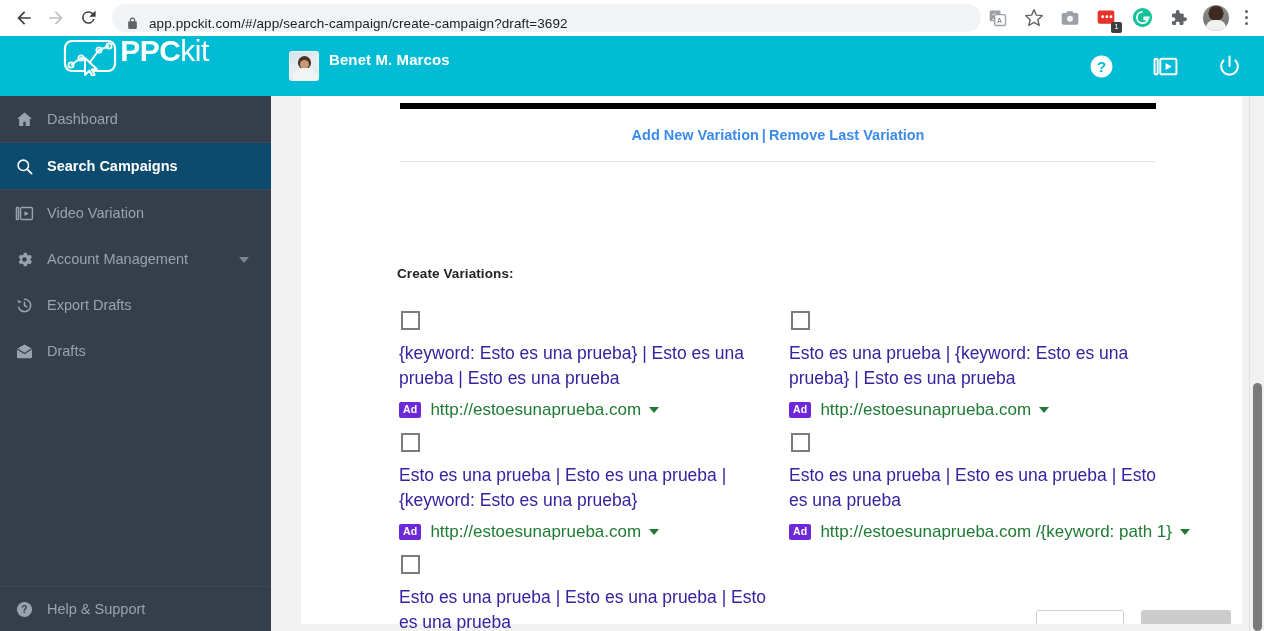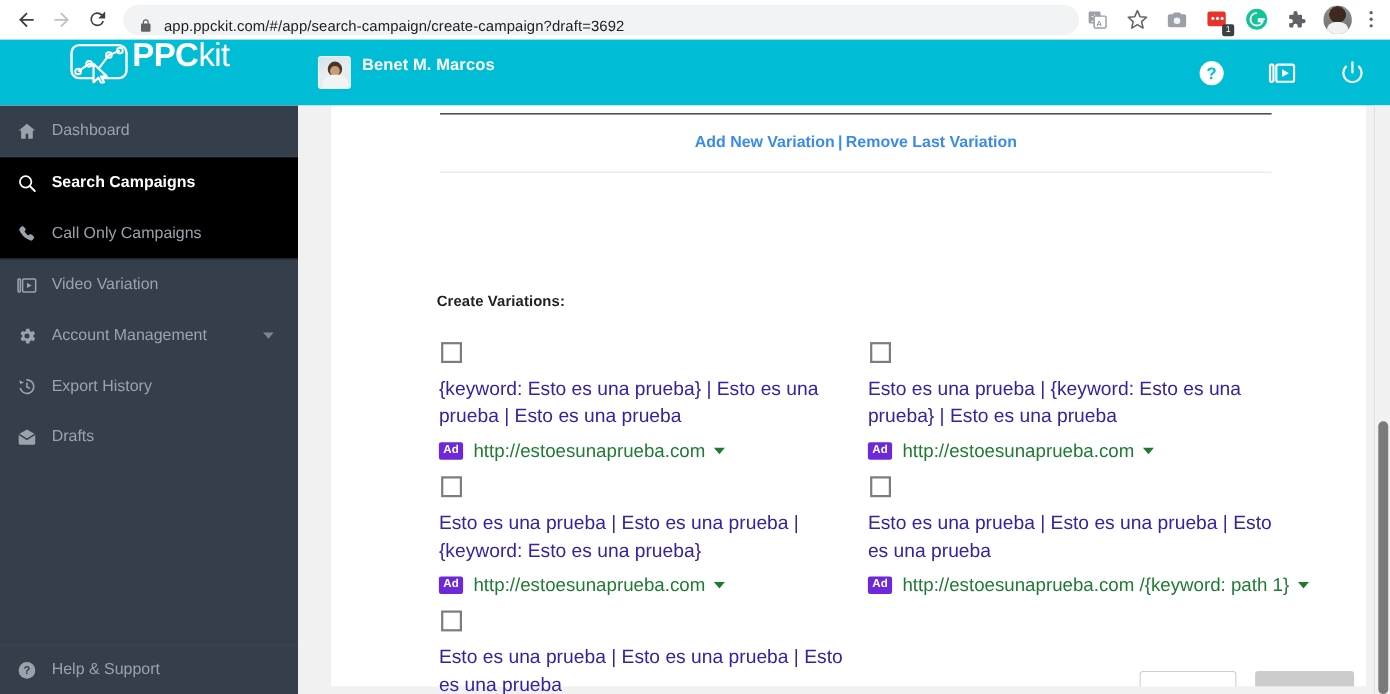--- a/index.html
+++ b/index.html
@@ -150,21 +150,21 @@
     font-size: 14.5px;
     cursor: pointer;
     position: relative;
   }
   .side-item .si-ico {
     width: 30px; min-width:30px;
     display:flex; align-items:center; justify-content:flex-start;
   }
   .side-item .si-label { margin-left: 2px; }
   .side-item.active { color: #ffffff; font-weight: bold; }
-  .side-group.highlight { background: #000000; }
+  .side-group.highlight { background: #0c4a6e; }
   .si-caret { margin-left:auto; margin-right:22px; }
   .side-bottom {
     position:absolute; bottom:0; left:0; width:271px;
     border-top:1px solid #3d4853;
   }
   .side-bottom .side-item { height:44px; }
 
   
   .content-gutter {
     position:absolute; top:96px; left:271px;
@@ -173,21 +173,21 @@
     overflow:hidden;
   }
   .card {
     position:absolute; top:0; left:30px;
     width: 941px; height: 528px;
     background:#ffffff;
   }
   .variation-actions {
     position:absolute; top:7px; left:99px; width:756px;
     text-align:center;
-    border-top:1px solid #000000;
+    border-top:6px solid #000000;
     border-bottom:1px solid #e4e4e4;
     padding: 17px 0 17px 0;
   }
   .va-link {
     color:#3b8bea; font-size:14.5px; font-weight:bold;
     text-decoration:none; cursor:pointer;
   }
   .va-sep { color:#3b8bea; font-size:14.5px; font-weight:bold; padding:0 3px; }
 
   .create-label {
@@ -433,28 +433,20 @@
   <div class="side-group highlight">
     <div class="side-item active">
       <span class="si-ico">
         <svg width="19" height="19" viewBox="0 0 24 24">
             <circle cx="10.5" cy="10.5" r="6.6" fill="none" stroke="#fff" stroke-width="2"></circle>
             <line x1="15.3" y1="15.3" x2="21" y2="21" stroke="#fff" stroke-width="2.2" stroke-linecap="round"></line>
           </svg>
       </span>
       <span class="si-label">Search Campaigns</span>
     </div>
-    <div class="side-item">
-      <span class="si-ico">
-        <svg width="19" height="19" viewBox="0 0 24 24">
-            <path d="M6.6 3.5c-.6 0-1.2.3-1.6.8L3.6 6c-.5.7-.6 1.6-.2 2.4 1.3 2.9 3.4 5.6 5.9 7.6 2 1.6 4.3 2.9 6.7 3.7.9.3 1.8.1 2.4-.6l1.5-1.8c.6-.7.5-1.8-.2-2.4l-2.6-2c-.6-.5-1.5-.5-2.1 0l-1.2.9c-1.9-1-3.5-2.6-4.6-4.5l1-1.2c.5-.6.5-1.5 0-2.1l-2-2.1c-.3-.3-.9-.5-1.6-.4z" fill="#9aa3ad"></path>
-          </svg>
-      </span>
-      <span class="si-label">Call Only Campaigns</span>
-    </div>
   </div>
 
   <div class="side-group nb">
     <div class="side-item">
       <span class="si-ico">
         <svg width="19" height="19" viewBox="0 0 24 24">
           <rect x="1.8" y="4.5" width="2.6" height="15" rx="0.8" fill="none" stroke="#9aa3ad" stroke-width="1.8"></rect>
           <rect x="7" y="4.5" width="15" height="15" rx="1.4" fill="none" stroke="#9aa3ad" stroke-width="1.8"></rect>
           <path d="M12 9 L17.5 12 L12 15 Z" fill="#9aa3ad"></path>
         </svg>
@@ -477,21 +469,21 @@
     </div>
     <div class="side-item">
       <span class="si-ico">
         <svg width="19" height="19" viewBox="0 0 24 24">
           <path d="M12 4.2a7.8 7.8 0 1 1-7.5 9.9" fill="none" stroke="#9aa3ad" stroke-width="1.9" stroke-linecap="round"></path>
           <path d="M3 4.6 L4.4 9 L8.6 7.3 Z" fill="#9aa3ad"></path>
           <line x1="12" y1="8" x2="12" y2="12.3" stroke="#9aa3ad" stroke-width="1.8" stroke-linecap="round"></line>
           <line x1="12" y1="12.3" x2="15" y2="13.8" stroke="#9aa3ad" stroke-width="1.8" stroke-linecap="round"></line>
         </svg>
       </span>
-      <span class="si-label">Export History</span>
+      <span class="si-label">Export Drafts</span>
     </div>
     <div class="side-item">
       <span class="si-ico">
         <svg width="19" height="19" viewBox="0 0 24 24">
             <path d="M2.5 8.5 L12 3 L21.5 8.5 V19 a1.5 1.5 0 0 1-1.5 1.5 H4 A1.5 1.5 0 0 1 2.5 19 Z" fill="#9aa3ad"></path>
             <path d="M2.5 8.5 L12 14.5 L21.5 8.5" fill="none" stroke="#343f4b" stroke-width="1.6"></path>
           </svg>
       </span>
       <span class="si-label">Drafts</span>
     </div>

